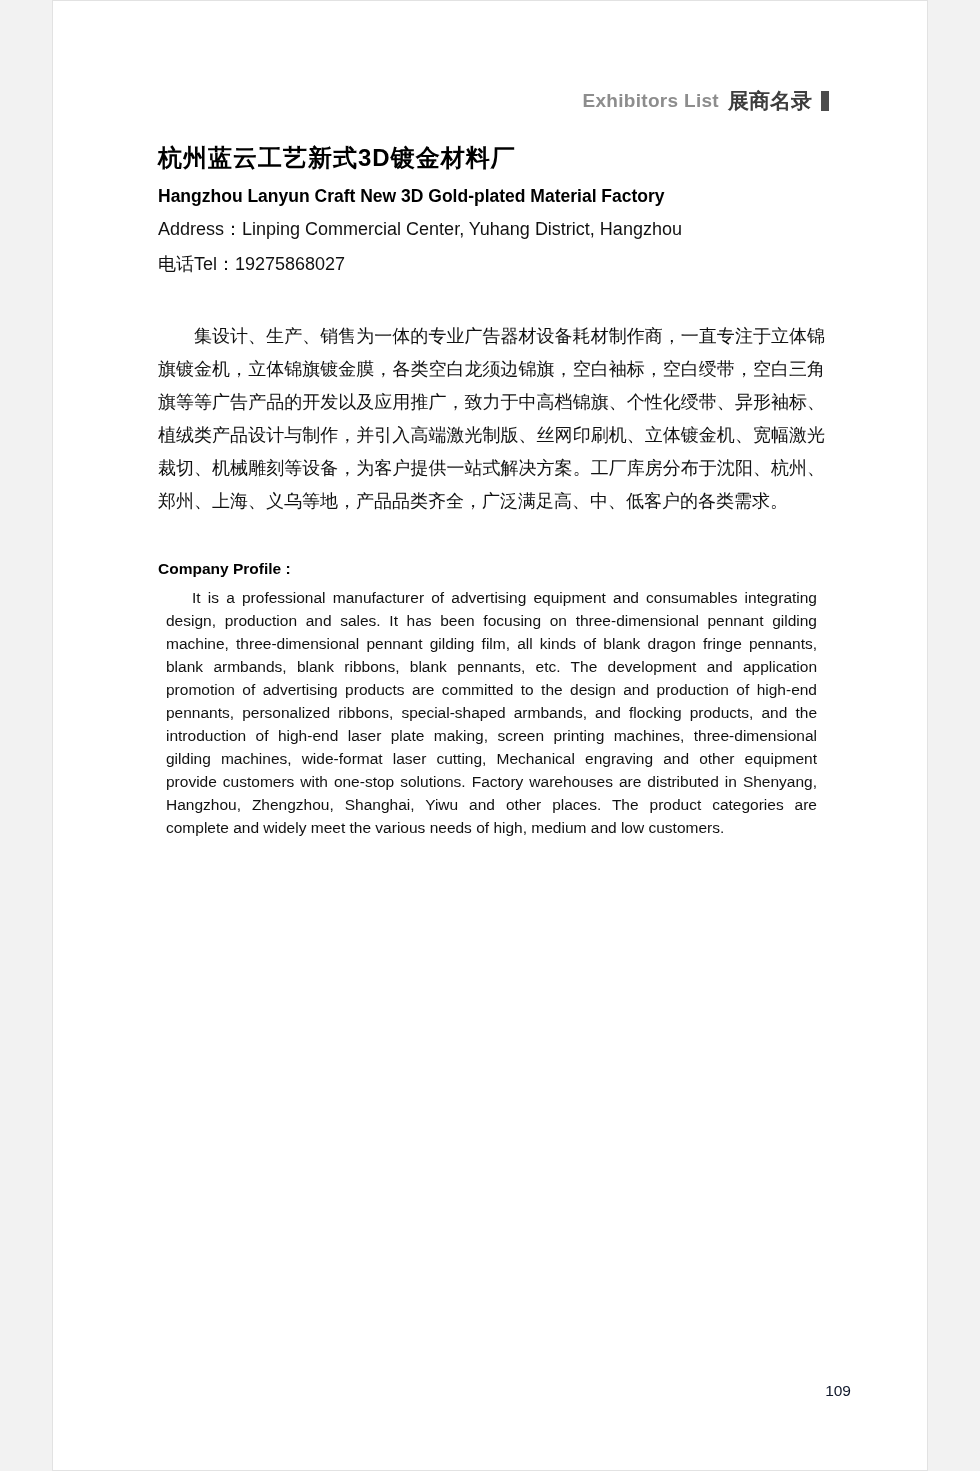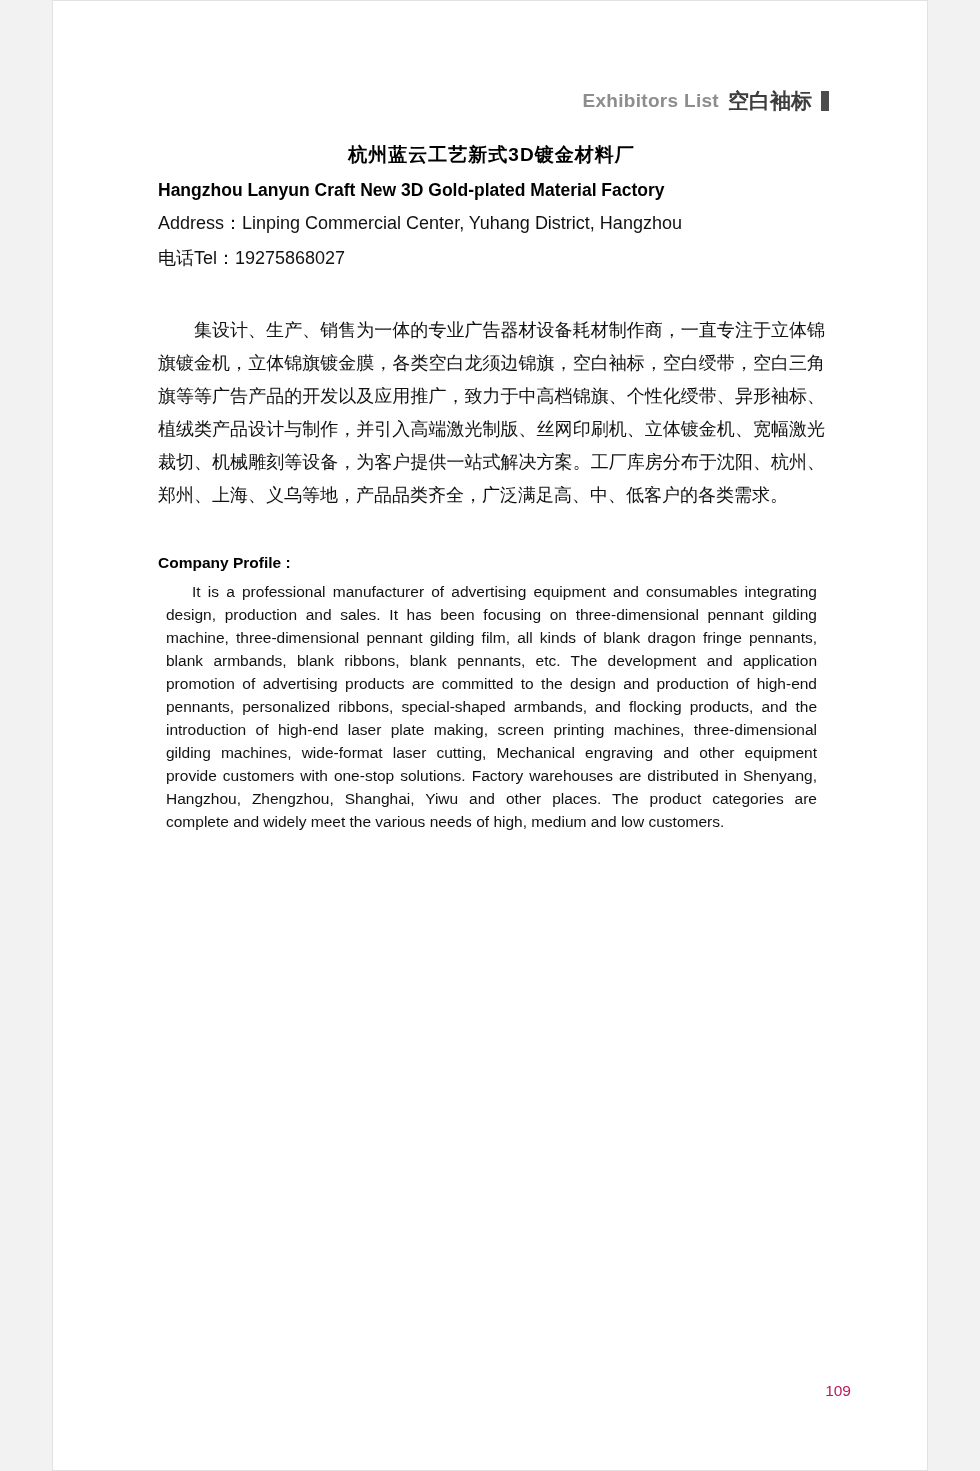--- a/index.html
+++ b/index.html
@@ -47,27 +47,26 @@
   }
 
   
   .content {
     position: absolute;
     left: 105px;
     right: 102px;
     top: 143px;
   }
   .company-name-zh {
-    font-size: 19px;
+    font-size: 24px;
     font-weight: bold;
     color: #000;
     margin: 0 0 12px 0;
     letter-spacing: 1px;
     line-height: 1.2;
-    text-align: center;
   }
   .company-name-en {
     font-size: 17.5px;
     font-weight: bold;
     color: #000;
     margin: 0 0 9px 0;
     line-height: 1.3;
   }
   .info-line {
     font-size: 18px;
@@ -107,41 +106,41 @@
     text-indent: 26px;
     margin: 8px;
   }
 
   
   .page-number {
     position: absolute;
     right: 76px;
     bottom: 70px;
     font-size: 15.5px;
-    color: #be185d;
+    color: #0f172a;
   }
   .watermark {
     position: absolute;
     right: 14px;
     bottom: 8px;
     font-size: 35px;
     font-weight: bold;
     color: #e8272d;
     letter-spacing: 2px;
     line-height: 1.2;
   }
 </style>
 </head>
 <body>
 
 <div class="page">
 
   <header class="page-header">
     <span class="header-en">Exhibitors List</span>
-    <span class="header-zh">空白袖标</span>
+    <span class="header-zh">展商名录</span>
     <span class="header-bar"></span>
   </header>
 
   <main class="content">
 
     <h1 class="company-name-zh">杭州蓝云工艺新式3D镀金材料厂</h1>
 
     <h2 class="company-name-en">Hangzhou Lanyun Craft New 3D Gold-plated Material Factory</h2>
 
 

